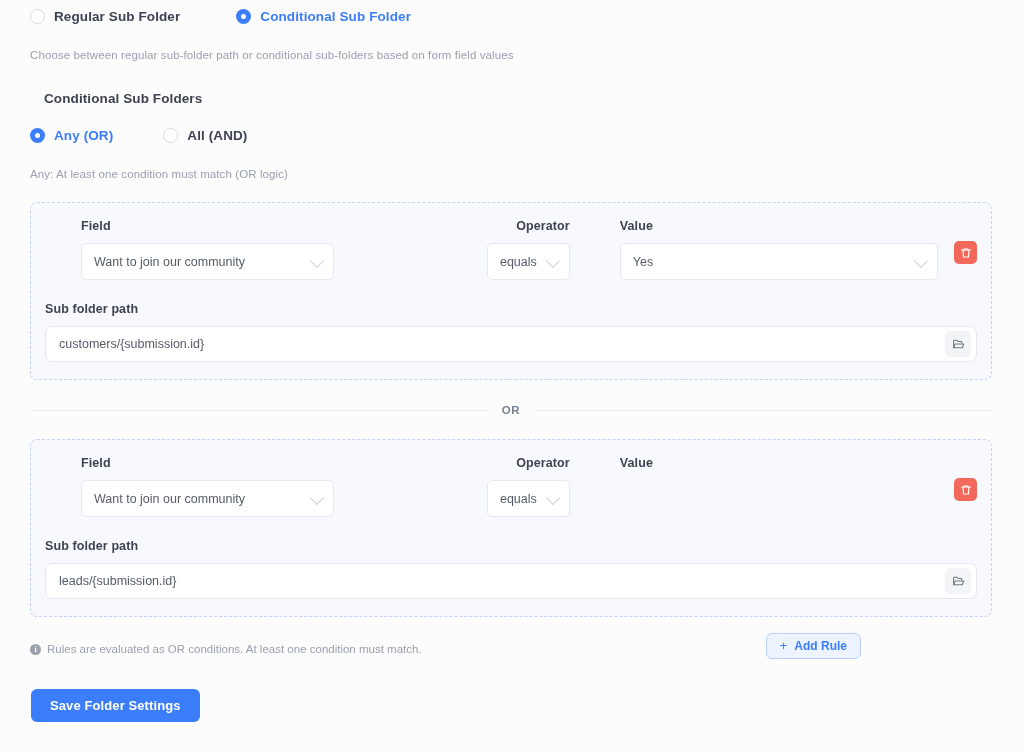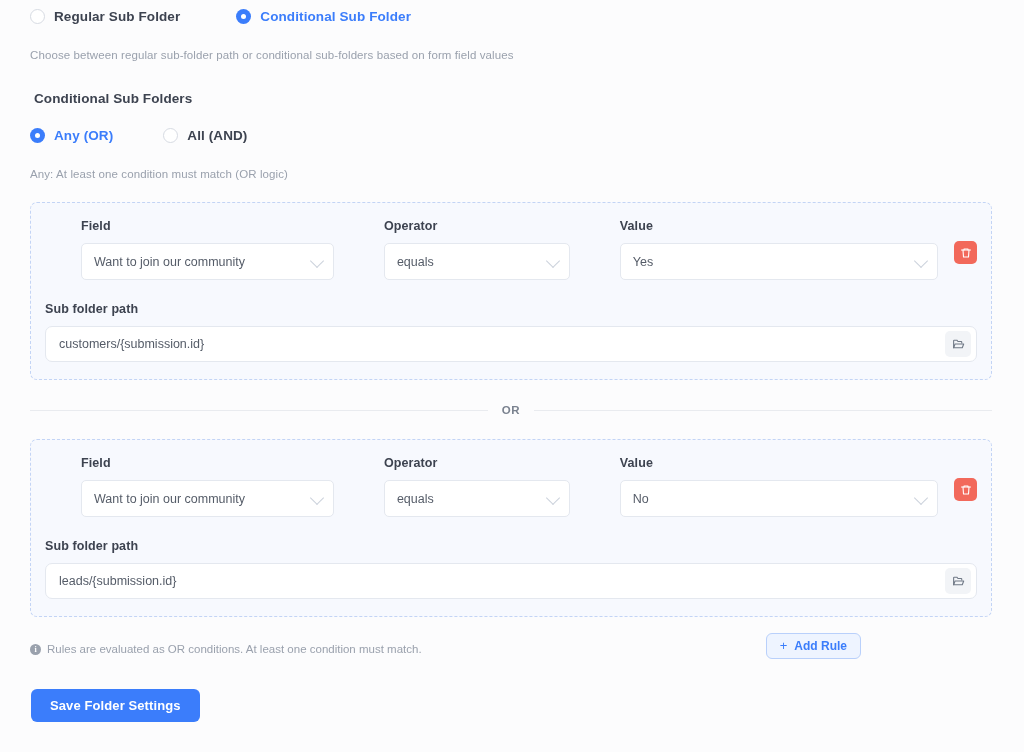--- a/index.html
+++ b/index.html
@@ -74,21 +74,21 @@
   .helper-text {
     position: absolute;
     left: 30px;
     top: 49px;
     font-size: 11.5px;
     color: #9aa1ad;
     letter-spacing: .1px;
   }
   .section-title {
     position: absolute;
-    left: 34px;
+    left: 44px;
     top: 91px;
     font-size: 13.5px;
     font-weight: bold;
     color: #3d4350;
     letter-spacing: .1px;
   }
   .logic-radios {
     position: absolute;
     left: 30px;
     top: 128px;
@@ -123,21 +123,21 @@
     display: flex;
     gap: 14px;
     align-items: flex-start;
   }
   .col {
     display: flex;
     flex-direction: column;
     margin-left: 36px;
   }
   .col.field  { width: 302px; }
-  .col.oper   { width: 222px; }
+  .col.oper   { width: 222px; align-items: flex-end; }
   .col.value  { width: 380px; }
 
   .col-label {
     font-size: 12.5px;
     font-weight: bold;
     color: #3d4350;
     margin-bottom: 10px;
     letter-spacing: .1px;
   }
   .select-box {
@@ -406,24 +406,20 @@
       </div>
       <div class="col oper">
         <div class="col-label">Operator</div>
         <div class="select-box">
           <span>equals</span>
           <span class="chev"></span>
         </div>
       </div>
       <div class="col value">
         <div class="col-label">Value</div>
-        <div class="select-box">
-          <span>No</span>
-          <span class="chev"></span>
-        </div>
       </div>
       <div class="del-btn">
         <svg width="12" height="12" viewBox="0 0 24 24" fill="none" stroke="#ffffff" stroke-width="2.2" stroke-linecap="round" stroke-linejoin="round">
           <path d="M3 6h18"></path>
           <path d="M8 6V4h8v2"></path>
           <path d="M6 6l1 14h10l1-14"></path>
         </svg>
       </div>
     </div>
 

